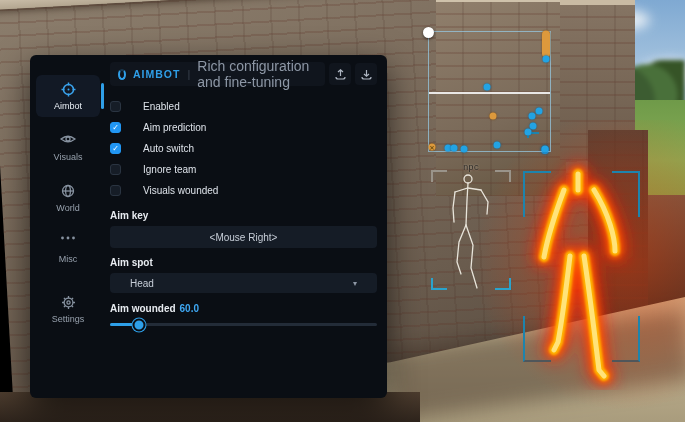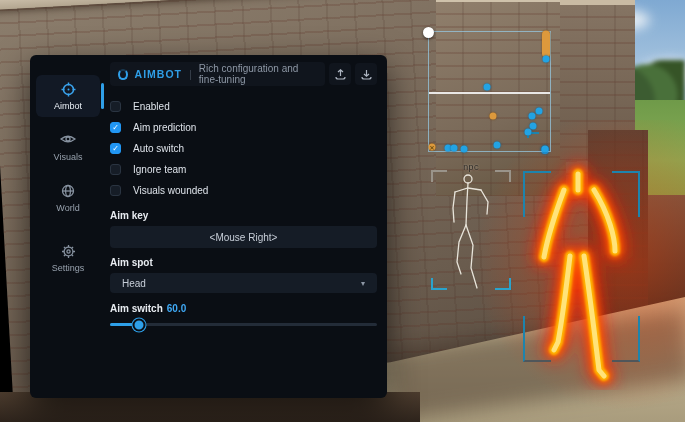--- a/index.html
+++ b/index.html
@@ -104,38 +104,38 @@
                              border-radius:2px; background:#2f9fe8; }
 
   .content { position:absolute; left:76px; top:0; width:281px; height:100%; padding:7px 10px 0 4px; }
   .hdr-row { display:flex; align-items:center; gap:4px; }
   .hdr-bar { flex:1; display:flex; align-items:center; height:24px; background:#10151d;
              border-radius:4px; padding:0 8px; gap:7px; }
   .hdr-spinner { width:11px; height:11px; border-radius:50%; border:2px solid #2f9fe8;
                  border-top-color:rgba(47,159,232,.25); }
   .hdr-title { font-size:10.5px; font-weight:bold; letter-spacing:1px; color:#2f9fe8; }
   .hdr-div { color:#39424e; font-size:11px; }
-  .hdr-sub { font-size:10px; color:#8d97a5; }
+  .hdr-sub { font-size:14px; color:#8d97a5; }
   .icon-btn { width:22px; height:22px; background:#10151d; border-radius:4px; display:flex;
               align-items:center; justify-content:center; color:#aeb6c2; cursor:pointer; }
 
   .cb-col { margin-top:10px; }
   .cb-row { display:flex; align-items:center; height:21px; cursor:pointer; }
   .cb { width:11px; height:11px; border-radius:3px; background:#161d27; border:1px solid #2a3441;
         display:flex; align-items:center; justify-content:center; }
   .cb .tick { font-size:8px; color:#fff; opacity:0; line-height:1; }
   .cb-row.checked .cb { background:#2196f3; border-color:#2196f3; }
   .cb-row.checked .cb .tick { opacity:1; }
-  .cb-label { font-size:10px; margin-left:12px; color:#dde2e9; }
+  .cb-label { font-size:10px; margin-left:22px; color:#dde2e9; }
 
   .sec-label { font-size:10px; color:#e8ecf1; margin:9px 0 5px; font-weight:bold; }
   .keybtn { height:22px; background:#151c26; border-radius:4px; display:flex; align-items:center;
             justify-content:center; font-size:10px; color:#c7ced8; cursor:pointer; }
   .select { height:20px; background:#151c26; border-radius:4px; display:flex; align-items:center;
-            padding:0 12px; font-size:10px; color:#c7ced8; cursor:pointer; }
+            padding:0 20px; font-size:10px; color:#c7ced8; cursor:pointer; }
   .select .sel-val { flex:1; }
   .chev { font-size:8px; color:#8d97a5; }
 
   .sl-block { margin-top:10px; }
   .sl-label { font-size:10px; color:#e8ecf1; font-weight:bold; }
   .sl-val { color:#3fa9f5; font-weight:bold; margin-left:4px; }
   .track { position:relative; height:3px; background:#232c38; border-radius:2px; margin-top:9px; cursor:pointer; }
   .fill { position:absolute; left:0; top:0; bottom:0; background:#2e9fe8; border-radius:2px; }
   .knob { position:absolute; top:50%; width:13px; height:13px; border-radius:50%; background:#2e9fe8;
           border:2px solid #0a0e14; transform:translate(-50%,-50%); box-shadow:0 0 0 1px #2e9fe8; }
@@ -268,20 +268,29 @@
         <span class="s-icon">
           <svg width="14" height="14" viewBox="0 0 14 14" fill="none" stroke="currentColor" stroke-width="1.3">
             <circle cx="7" cy="7" r="5.5"></circle>
               <ellipse cx="7" cy="7" rx="2.4" ry="5.5"></ellipse>
               <path d="M1.5,7 h11"></path>
           </svg></span>
         <span class="s-label">World</span>
       </div>
 
 
+      <div class="side-item">
+        <span class="s-icon">
+          <svg width="16" height="6" viewBox="0 0 16 6" fill="currentColor">
+            <circle cx="2.5" cy="3" r="1.4"></circle>
+              <circle cx="8" cy="3" r="1.4"></circle>
+              <circle cx="13.5" cy="3" r="1.4"></circle>
+          </svg></span>
+        <span class="s-label">Misc</span>
+      </div>
 
       <div class="side-item" style="margin-top:18px;">
         <span class="s-icon">
           <svg width="15" height="15" viewBox="0 0 15 15" fill="none" stroke="currentColor" stroke-width="1.3">
             <circle cx="7.5" cy="7.5" r="4.4"></circle>
               <circle cx="7.5" cy="7.5" r="1.6"></circle>
             <path d="M7.5,1 v2 M7.5,12 v2 M1,7.5 h2 M12,7.5 h2 M2.9,2.9 l1.4,1.4 M10.7,10.7 l1.4,1.4 M12.1,2.9 l-1.4,1.4 M4.3,10.7 l-1.4,1.4"></path>
           </svg></span>
         <span class="s-label">Settings</span>
       </div>
@@ -343,21 +352,21 @@
       <div class="sec-label">Aim key</div>
       <div class="keybtn">&lt;Mouse Right&gt;</div>
 
       <div class="sec-label">Aim spot</div>
       <div class="select">
         <span class="sel-val">Head</span>
         <span class="chev">▾</span>
       </div>
 
       <div class="sl-block">
-        <div class="sl-label"><span>Aim switch</span><span class="sl-val">60.0</span></div>
+        <div class="sl-label"><span>Aim wounded</span><span class="sl-val">60.0</span></div>
         <div class="track">
           <div class="fill" style="width: 11%;"></div>
           <div class="knob" style="left: 11%;"></div>
         </div>
       </div>
 
     </div>
   </div>
 </div>
 

